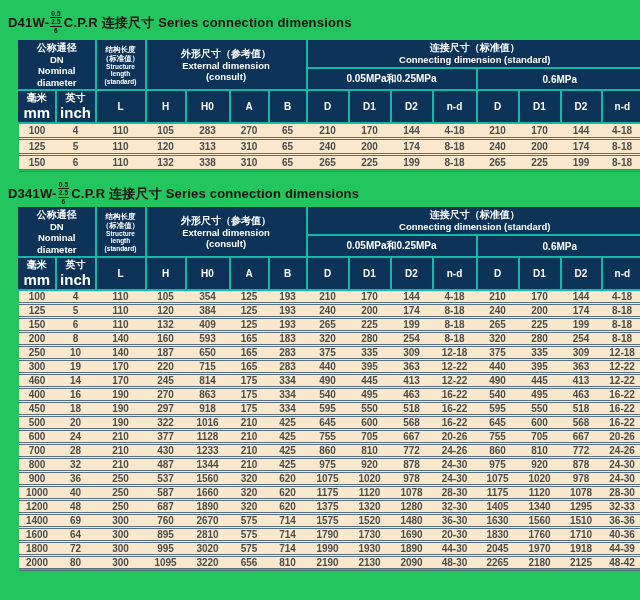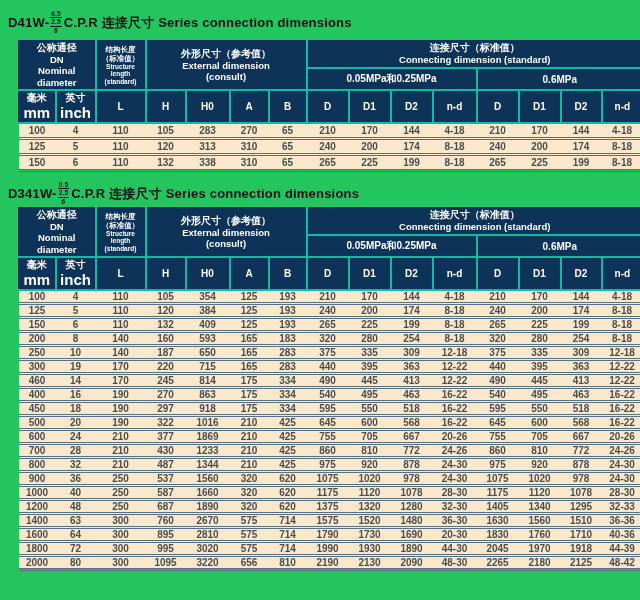--- a/index.html
+++ b/index.html
@@ -410,21 +410,21 @@
           <td>645</td>
           <td>600</td>
           <td>568</td>
           <td>16-22</td>
         </tr>
         <tr>
           <td>600</td>
           <td>24</td>
           <td>210</td>
           <td>377</td>
-          <td>1869</td>
+          <td>1128</td>
           <td>210</td>
           <td>425</td>
           <td>755</td>
           <td>705</td>
           <td>667</td>
           <td>20-26</td>
           <td>755</td>
           <td>705</td>
           <td>667</td>
           <td>20-26</td>
@@ -509,21 +509,21 @@
           <td>1320</td>
           <td>1280</td>
           <td>32-30</td>
           <td>1405</td>
           <td>1340</td>
           <td>1295</td>
           <td>32-33</td>
         </tr>
         <tr>
           <td>1400</td>
-          <td>63</td>
+          <td>69</td>
           <td>300</td>
           <td>760</td>
           <td>2670</td>
           <td>575</td>
           <td>714</td>
           <td>1575</td>
           <td>1520</td>
           <td>1480</td>
           <td>36-30</td>
           <td>1630</td>

